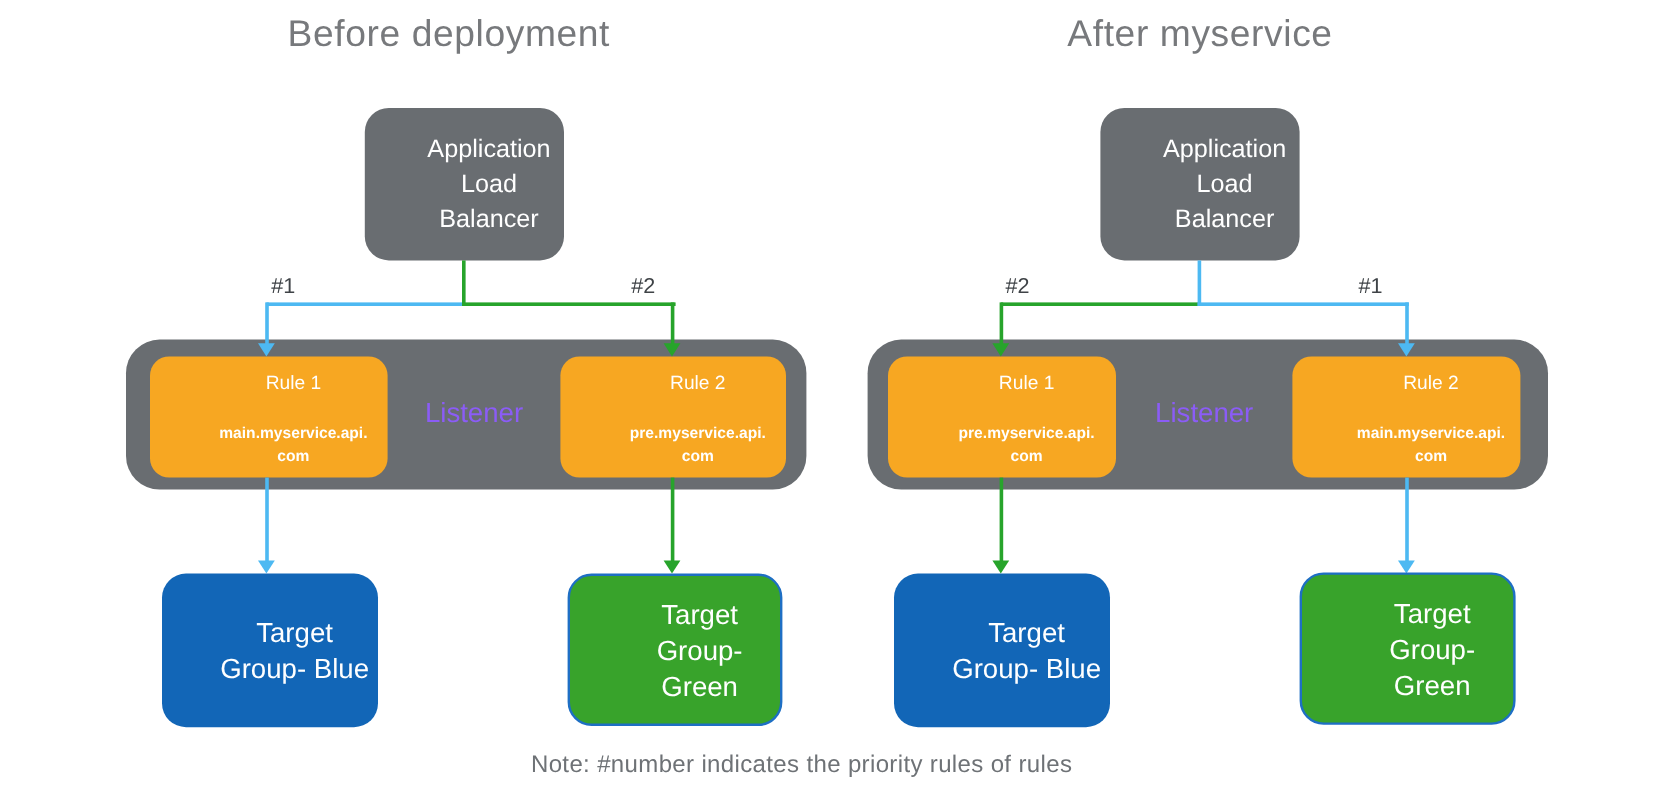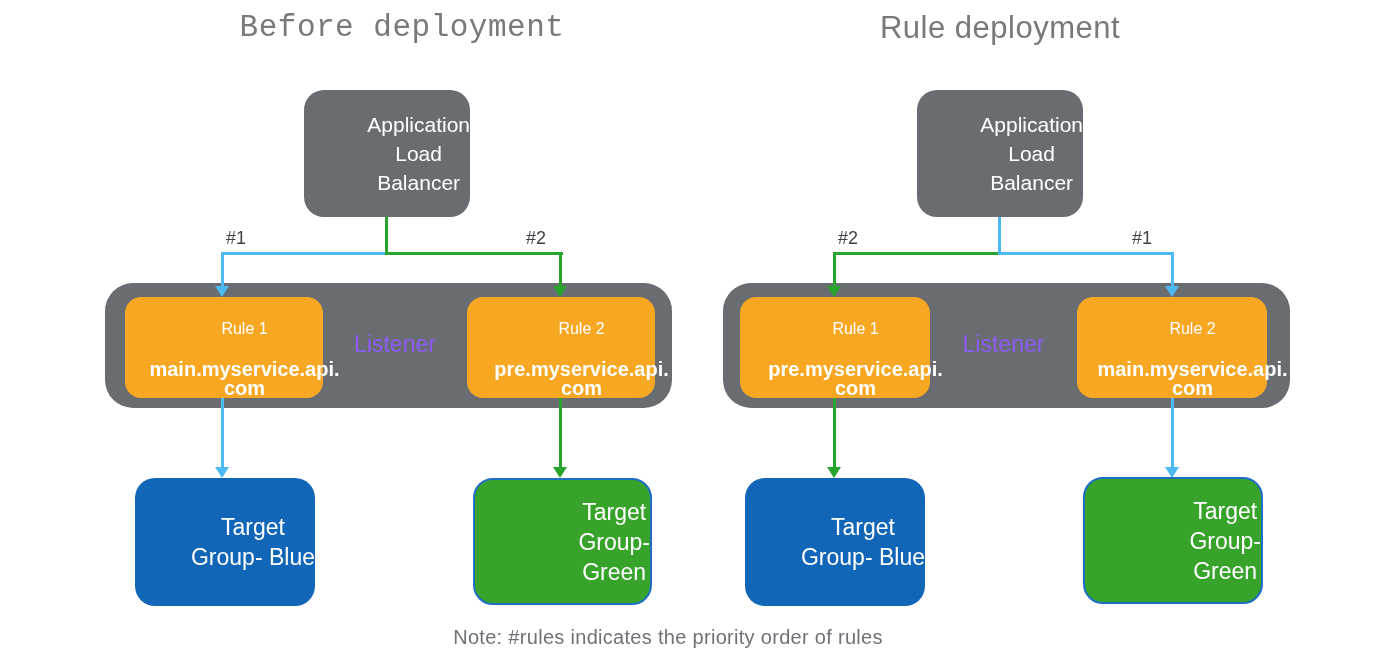--- a/index.html
+++ b/index.html
@@ -4,28 +4,28 @@
 <style>
   html,body{margin:0;padding:0;background:#ffffff;}
   .canvas{
     position:relative;width:1400px;height:665px;background:#ffffff;overflow:hidden;
     font-family:"Liberation Sans", sans-serif;
   }
   .title{
     position:absolute;text-align:center;font-size:31px;font-weight:400;
     color:var(--title_text);letter-spacing:0.5px;
   }
-  .box{position:absolute;box-sizing:border-box;display:flex;align-items:center;justify-content:flex-end;text-align:center;color:#ffffff;padding-left:41px;}
+  .box{position:absolute;box-sizing:border-box;display:flex;align-items:center;justify-content:center;text-align:center;color:#ffffff;padding-left:41px;}
   .gray{background:var(--gray);}
   .alb{border-radius:20px;}
   .alb-label{font-size:21px;line-height:29px;white-space:pre-line;}
   .listener-bar{border-radius:28px;}
   .rule{background:var(--orange);border-radius:16px;flex-direction:column;}
   .rule-name{font-size:16px;line-height:26px;}
-  .rule-host{font-size:20px;font-weight:bold;line-height:19px;margin-top:18px;white-space:pre-line;}
+  .rule-host{font-size:13px;font-weight:bold;line-height:19px;margin-top:18px;white-space:pre-line;}
   .listener-label{position:absolute;text-align:center;color:#8b5cf6;font-size:23px;}
   .target{border-radius:20px;}
   .target-blue{background:var(--blue_box);}
   .target-green{background:var(--green_box);border:2px solid var(--green_box_border);}
   .target-label{font-size:23px;line-height:30px;white-space:pre-line;}
   .line{position:absolute;}
   .h{height:3px;}
   .v{width:3px;}
   .blue-l{background:var(--blue_line);}
   .green-l{background:var(--green_line);}
@@ -33,21 +33,21 @@
   .arr.blue-a{border-top:11px solid var(--blue_line);}
   .arr.green-a{border-top:11px solid var(--green_line);}
   .hash{position:absolute;font-size:18px;color:var(--hash_text);}
   .note{position:absolute;text-align:center;font-size:20px;color:var(--note_text);letter-spacing:0.3px;}
 </style>
 </head>
 <body>
 
 <div class="canvas">
 
-  <div class="title" style="left:202px;top:10px;width:400px;font-family:Liberation Mono, monospace;">Before deployment</div>
+  <div class="title" style="left:174px;top:10px;width:400px;">Before deployment</div>
 
   <div class="box gray alb" style="left:304px;top:90px;width:166px;height:127px;">
     <div class="alb-label">Application
 Load
 Balancer</div>
   </div>
 
   <div class="box gray listener-bar" style="left:105px;top:283px;width:567px;height:125px;"></div>
   <div class="box rule" style="left:125px;top:297px;width:198px;height:101px;">
     <div class="rule-name">Rule 1</div>
@@ -79,21 +79,21 @@
   <div class="box target target-blue" style="left:135px;top:478px;width:180px;height:128px;">
     <div class="target-label">Target
 Group- Blue</div>
   </div>
   <div class="box target target-green" style="left:473px;top:478px;width:179px;height:127px;">
     <div class="target-label">Target
 Group-
 Green</div>
   </div>
 
-  <div class="title" style="left:800px;top:10px;width:400px;">Rule deployment</div>
+  <div class="title" style="left:800px;top:10px;width:400px;">After myservice</div>
 
   <div class="box gray alb" style="left:917px;top:90px;width:166px;height:127px;">
     <div class="alb-label">Application
 Load
 Balancer</div>
   </div>
 
   <div class="box gray listener-bar" style="left:723px;top:283px;width:567px;height:125px;"></div>
   <div class="box rule" style="left:740px;top:297px;width:190px;height:101px;">
     <div class="rule-name">Rule 1</div>
@@ -125,14 +125,14 @@
   <div class="box target target-blue" style="left:745px;top:478px;width:180px;height:128px;">
     <div class="target-label">Target
 Group- Blue</div>
   </div>
   <div class="box target target-green" style="left:1083px;top:477px;width:180px;height:127px;">
     <div class="target-label">Target
 Group-
 Green</div>
   </div>
 
-  <div class="note" style="left:368px;top:626px;width:600px;">Note: #rules indicates the priority order of rules</div>
+  <div class="note" style="left:368px;top:626px;width:600px;">Note: #number indicates the priority rules of rules</div>
 </div>
 
 </body></html>

